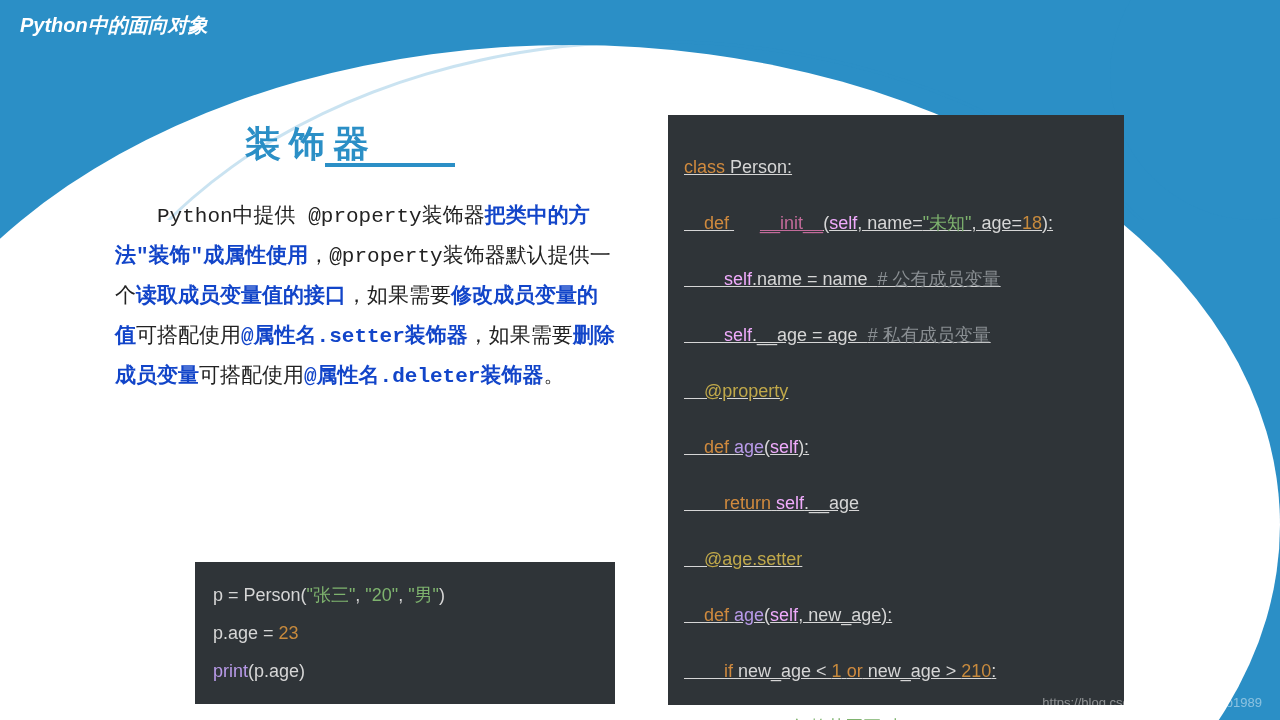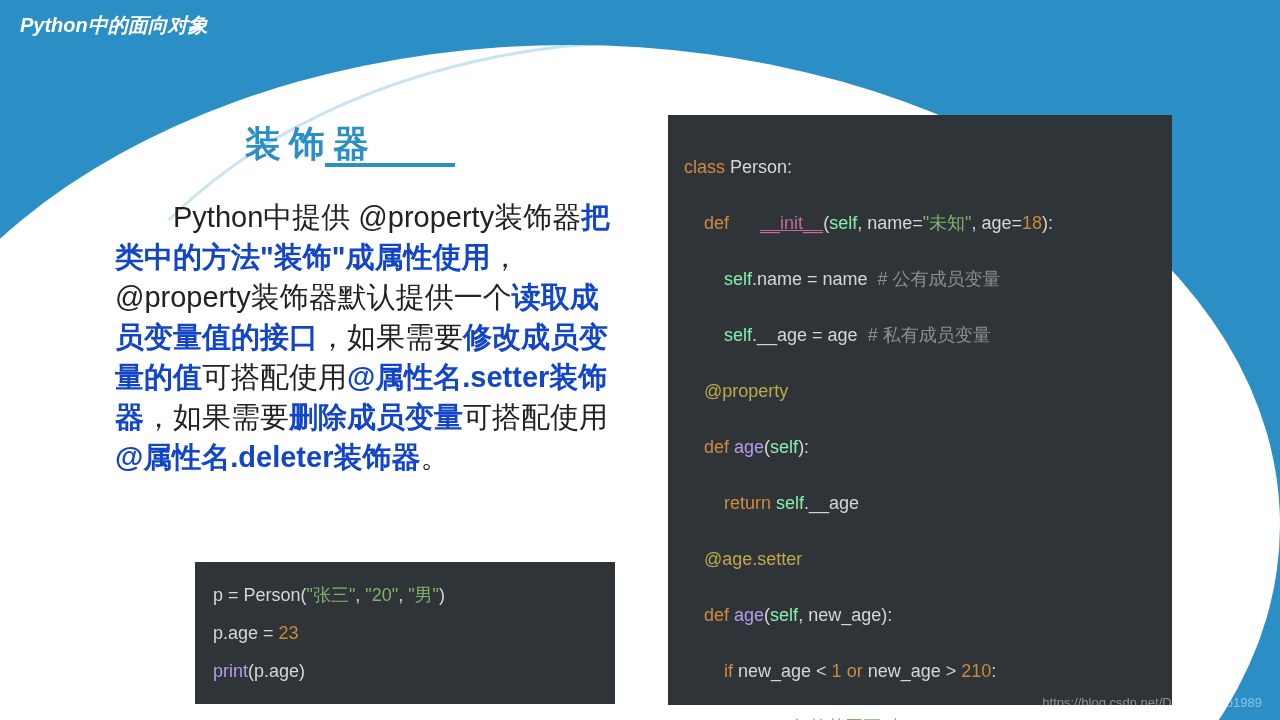--- a/index.html
+++ b/index.html
@@ -69,66 +69,68 @@
     letter-spacing: 8px;
   }
   .underline {
     width: 130px;
     height: 4px;
     background: #2b8fc6;
     margin-left: 210px;
     margin-bottom: 30px;
   }
   .body-text {
-    font-size: 29px;
+    font-size: 21px;
     line-height: 40px;
     color: #222;
     text-indent: 2em;
+    font-family: Liberation Mono, monospace;
   }
   .body-text .hl { color: #1245c9; font-weight: bold; }
   .left-code {
     position: absolute;
     left: 195px;
     top: 562px;
     width: 420px;
     background: #2f3438;
     color: #d6d6d6;
     font-family: "Segoe UI", sans-serif;
     font-size: 18px;
     padding: 14px 18px;
     line-height: 38px;
     z-index: 6;
   }
   .right-code {
     position: absolute;
     left: 668px;
     top: 115px;
-    width: 504px;
+    width: 456px;
     height: 590px;
     background: #2f3438;
     color: #d6d6d6;
     font-family: "Segoe UI", sans-serif;
     font-size: 18px;
     padding: 10px 16px;
     line-height: 28px;
     z-index: 6;
     white-space: pre;
+    text-decoration: underline;
   }
   .watermark {
     position: absolute;
     right: 18px;
     bottom: 10px;
     color: rgba(255,255,255,0.45);
     font-size: 13px;
     z-index: 20;
   }
   
   .kw { color: #d08a3e; }        
   .fn { color: #b89ae8; }        
-  .slf { color: #86efac; margin-top: 20px; }       
+  .slf { color: #f0abfc; margin-top: 20px; }       
   .dun { color: #c26b9a; text-decoration: underline; margin-left: 26px; } 
   .str { color: #7eb36e; }       
   .num { color: #c78a3d; }       
   .dec { color: #c0a84a; }       
   .cmt { color: #8a8f93; }
   .id  { color: #d6d6d6; }       
   .attr{ color: #b89ae8; }
 </style>
 </head>
 <body>

